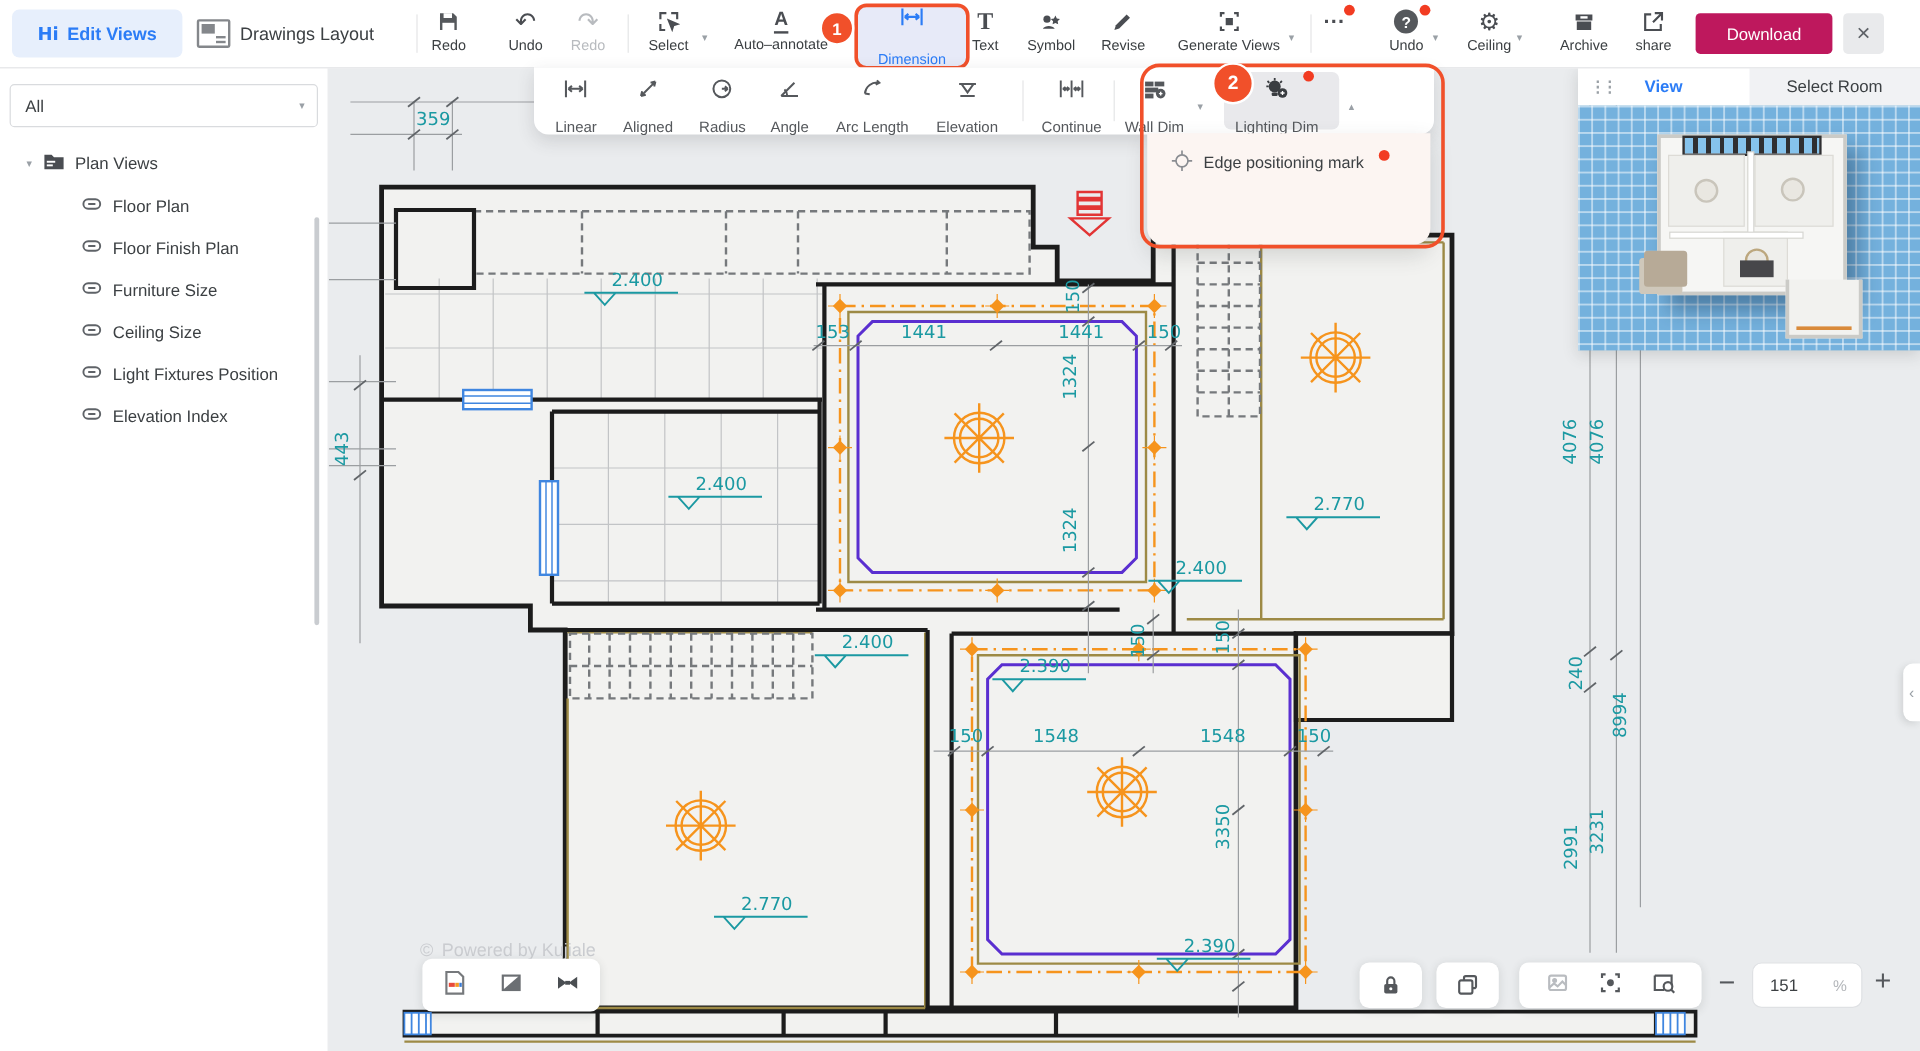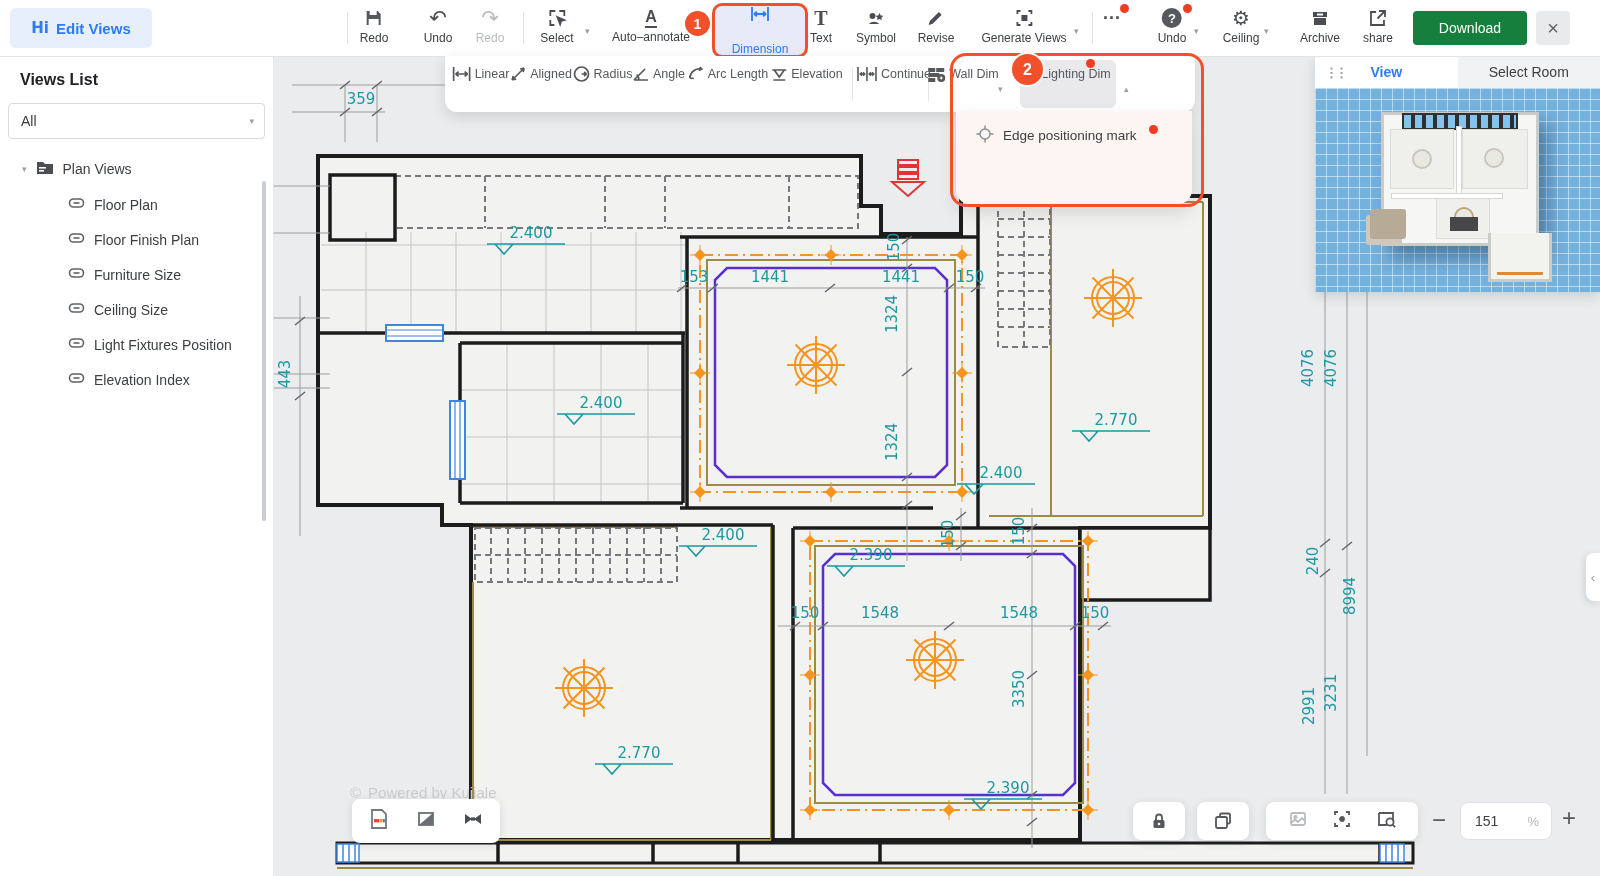--- a/index.html
+++ b/index.html
@@ -15,37 +15,37 @@
   .titem .ic{height:22px;display:flex;align-items:center;justify-content:center;font-size:19px;color:#4a4d52}
   .titem.disabled{color:#b8bbbf}.titem.disabled .ic{color:#b8bbbf}
   .caret{color:#9aa0a6;font-size:9px}
   .editviews{position:absolute;left:10px;top:8px;height:40px;width:142px;background:#e7effc;border-radius:6px;
              display:flex;align-items:center;justify-content:center;gap:7px;color:#2b7cf6;font-size:15px;font-weight:bold;cursor:pointer}
   .drawlayout{position:absolute;left:164px;top:8px;height:40px;display:flex;align-items:center;gap:8px;
               font-size:15px;color:#3c4043;cursor:pointer}
   .dlico{width:24px;height:20px;border:2px solid #84878b;border-radius:2px;position:relative;background:#fff}
   .dlico:before{content:"";position:absolute;left:2px;top:2px;width:11px;height:8px;background:#84878b}
   .dlico:after{content:"";position:absolute;right:2px;bottom:2px;width:8px;height:2px;background:#84878b;box-shadow:0 -4px 0 #84878b}
-  .dl-btn{position:absolute;left:1413px;top:11px;width:114px;height:34px;background:#15803d;color:#fff;
+  .dl-btn{position:absolute;left:1413px;top:11px;width:114px;height:34px;background:#be185d;color:#fff;
           font-size:14px;border-radius:4px;display:flex;align-items:center;justify-content:center;cursor:pointer}
   .close-btn{position:absolute;left:1536px;top:11px;width:34px;height:34px;background:#e9eaec;border-radius:4px;
              display:flex;align-items:center;justify-content:center;font-size:20px;color:#5f6368;cursor:pointer}
   .rdot{position:absolute;width:9px;height:9px;background:#f23c22;border-radius:50%;z-index:46}
   .badge{position:absolute;background:#f1502a;border:2px solid #fff;border-radius:50%;color:#fff;
          font-weight:bold;display:flex;align-items:center;justify-content:center;z-index:60}
   .dim-wrap{position:absolute;left:712px;top:3px;width:90px;height:49px;border:3px solid #f1502a;border-radius:10px;
             background:#e7eaf8;display:flex;flex-direction:column;align-items:center;justify-content:center;gap:16px;
             font-size:12px;color:#2b7cf6;cursor:pointer;z-index:45}
   .helpc{width:20px;height:20px;border-radius:50%;background:#55585c;color:#fff;font-size:13px;font-weight:bold;
          display:flex;align-items:center;justify-content:center}
   
   .dimbar{position:absolute;left:445px;top:56px;width:750px;height:56px;background:#fff;z-index:42;
           border-radius:0 0 12px 12px;box-shadow:0 5px 14px rgba(60,64,67,.16)}
-  .ditem{position:absolute;top:7px;transform:translateX(-50%);display:flex;flex-direction:row;align-items:center;
-         gap:2px;font-size:12.5px;color:#55585c;white-space:nowrap;cursor:pointer}
+  .ditem{position:absolute;top:7px;transform:translateX(-50%);display:flex;flex-direction:column;align-items:center;
+         gap:14px;font-size:12.5px;color:#55585c;white-space:nowrap;cursor:pointer}
   .ditem .ic{height:22px;display:flex;align-items:center;justify-content:center;color:#55585c}
   .d-divider{position:absolute;top:11px;width:1px;height:34px;background:#e4e5e7}
   .ld-bg{position:absolute;left:575px;top:4px;width:96px;height:48px;background:#e9e9ec;border-radius:6px}
   
   .focusbox{position:absolute;left:950px;top:53px;width:248px;height:148px;border:3px solid #f1502a;
             border-radius:16px;z-index:55;pointer-events:none}
   .dropdown{position:absolute;left:956px;top:111px;width:236px;height:87px;background:#fcf5f2;z-index:44;
             border-radius:0 0 14px 14px;box-shadow:0 8px 18px rgba(60,64,67,.18);padding-top:6px}
   .dd-item{height:36px;display:flex;align-items:center;gap:9px;padding-left:20px;font-size:13.5px;color:#3c4043;cursor:pointer;position:relative}
   .dd-dot{width:9px;height:9px;background:#f23c22;border-radius:50%;margin-left:3px;margin-top:-12px}
@@ -294,20 +294,24 @@
 <div class="watermark">
   <span>©</span>
   <span>Powered by Kujiale</span>
 </div>
 
 <div class="topbar">
   <div class="editviews">
     <span style="font-weight:800;font-family:'DejaVu Sans',sans-serif">Hi</span>
     <span>Edit Views</span>
   </div>
+  <div class="drawlayout">
+    <span class="dlico"></span>
+    <span>Drawings Layout</span>
+  </div>
   <div class="tb-divider" style="left:347px"></div>
 
   <div class="titem" style="left:374px">
     <span class="ic">
       <svg width="20" height="20" viewBox="0 0 20 20">
           <path d="M3,3 h11 l3,3 v11 h-14 Z" fill="#55585c"></path>
           <rect x="6" y="3" width="7" height="4" fill="#fff"></rect>
           <rect x="5" y="11" width="10" height="6" fill="#fff"></rect>
         </svg>
     </span>
@@ -528,21 +532,20 @@
     </span>
     <span>Edge positioning mark</span>
     <span class="dd-dot"></span>
   </div>
 </div>
 
 <div class="focusbox"></div>
 <div class="badge" style="left:1010px;top:52px;width:31px;height:31px;font-size:16px">2</div>
 
 <div class="sidebar">
-  <div class="sb-title">Views List</div>
   <div class="sb-select">
     <span>All</span>
       <span class="caret">▾</span>
   </div>
   <div class="tree">
     <div class="tree-group">
       <span class="caret">▾</span>
       <span>
         <svg width="18" height="16" viewBox="0 0 18 16" fill="#4a4d52">
             <path d="M1,2 h6 l2,2 h8 v10 h-16 Z"></path>

